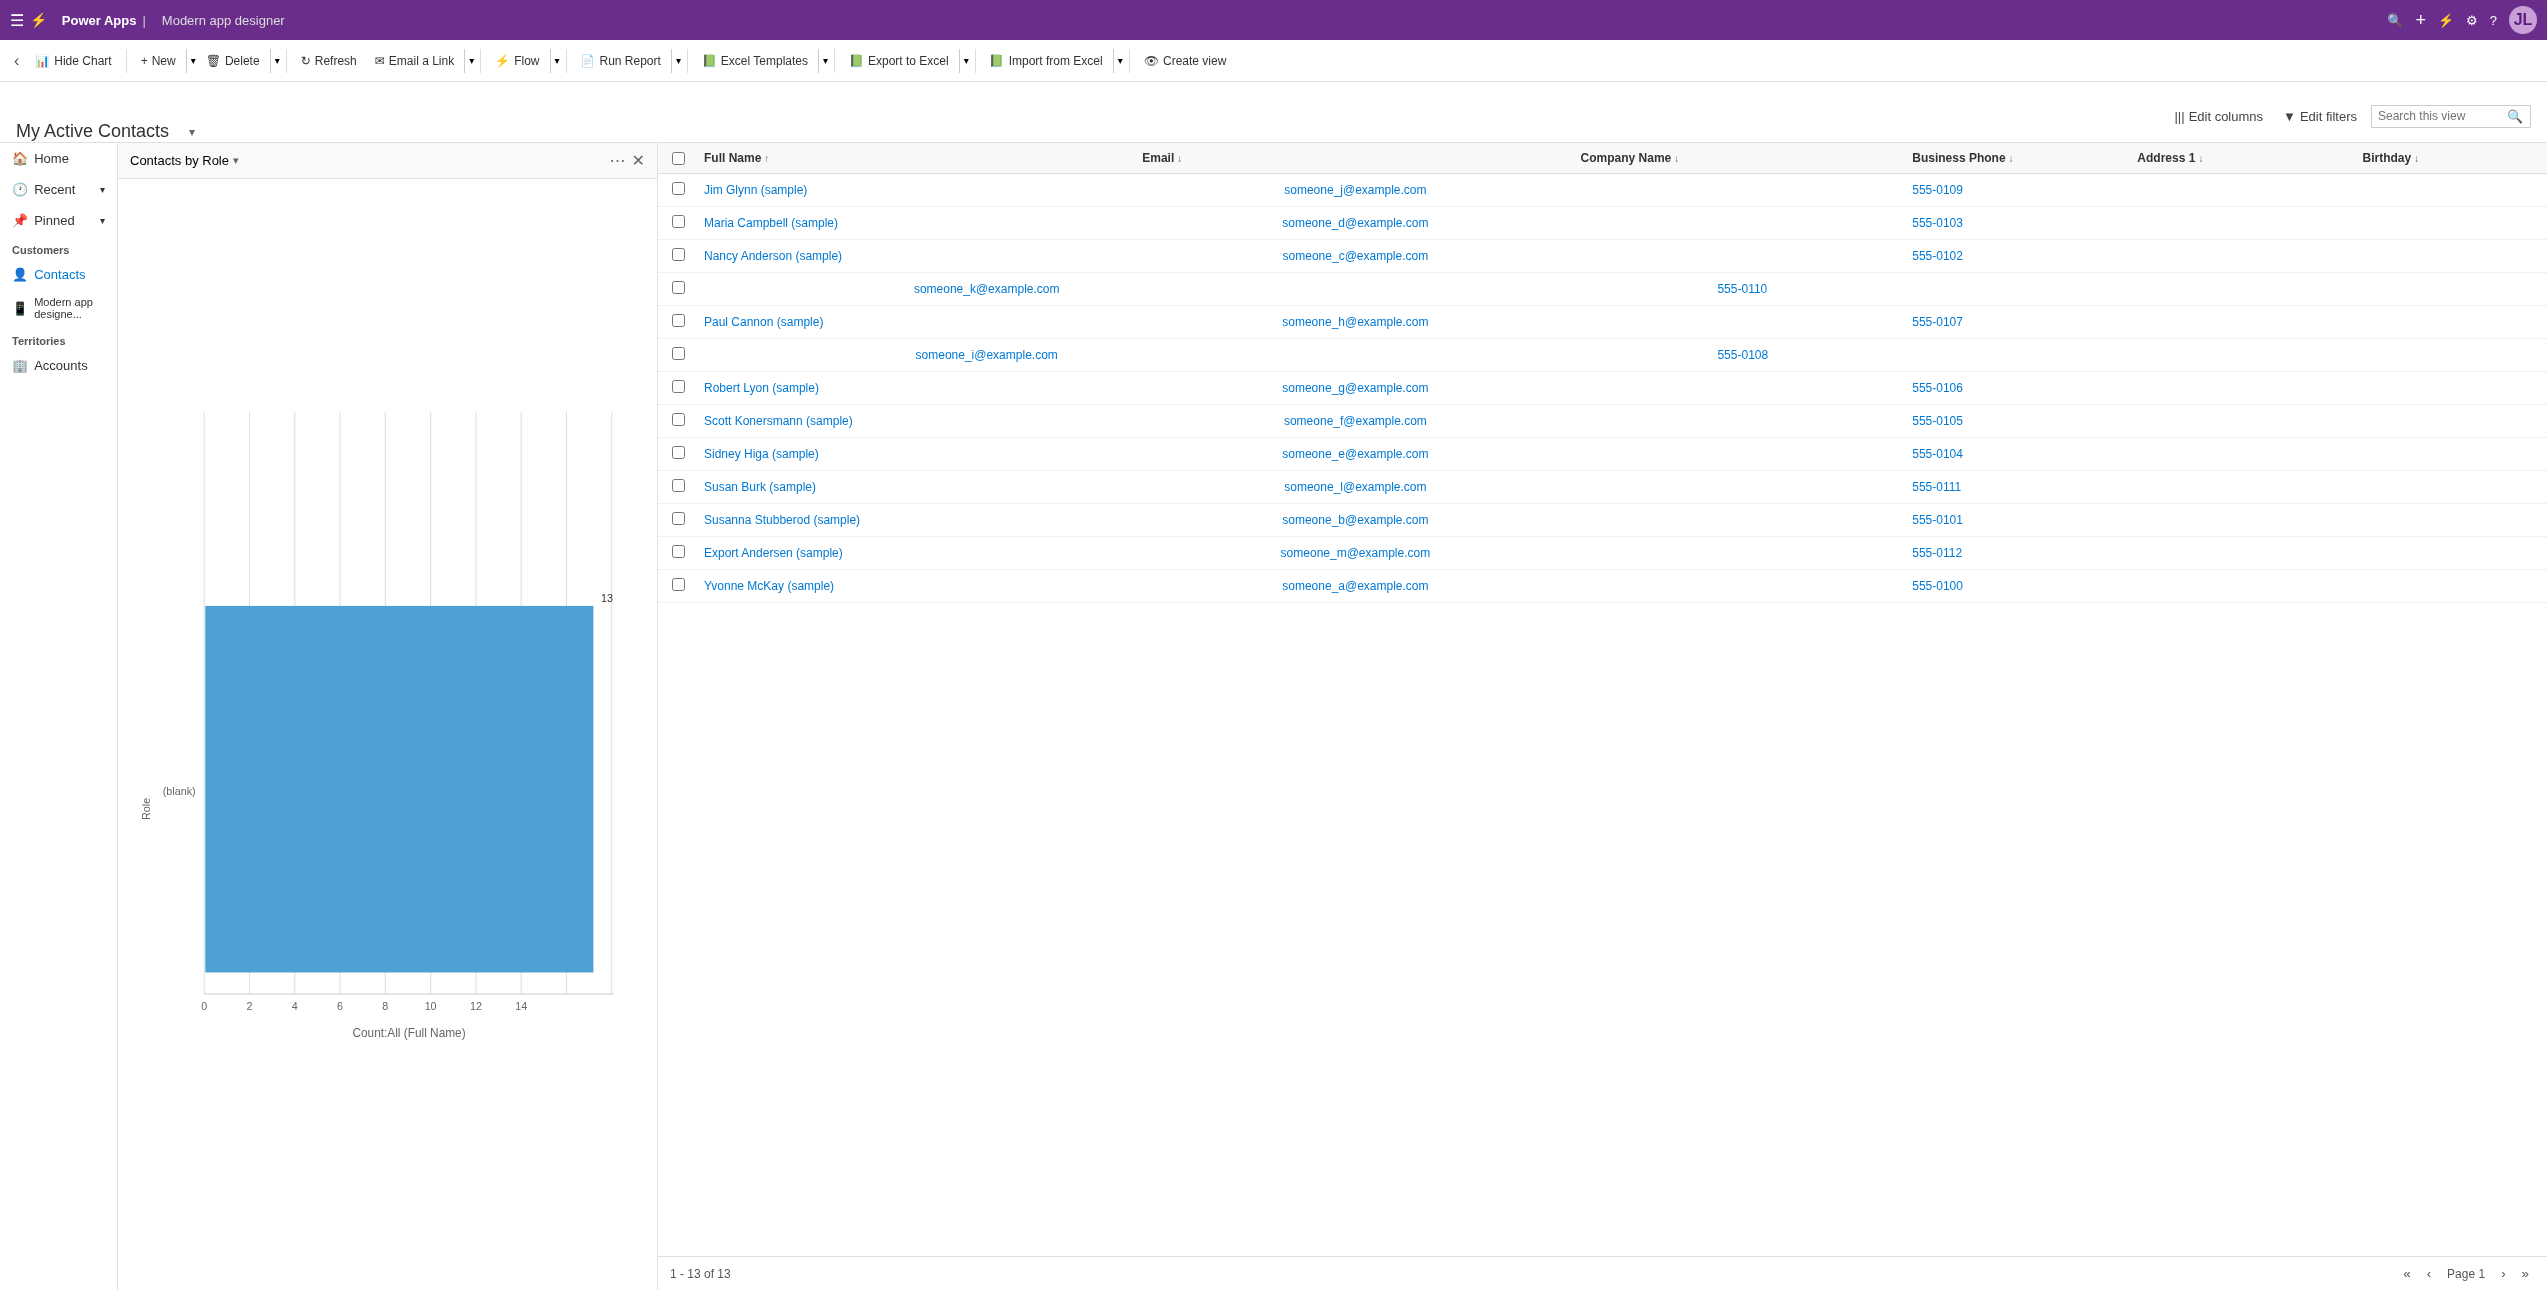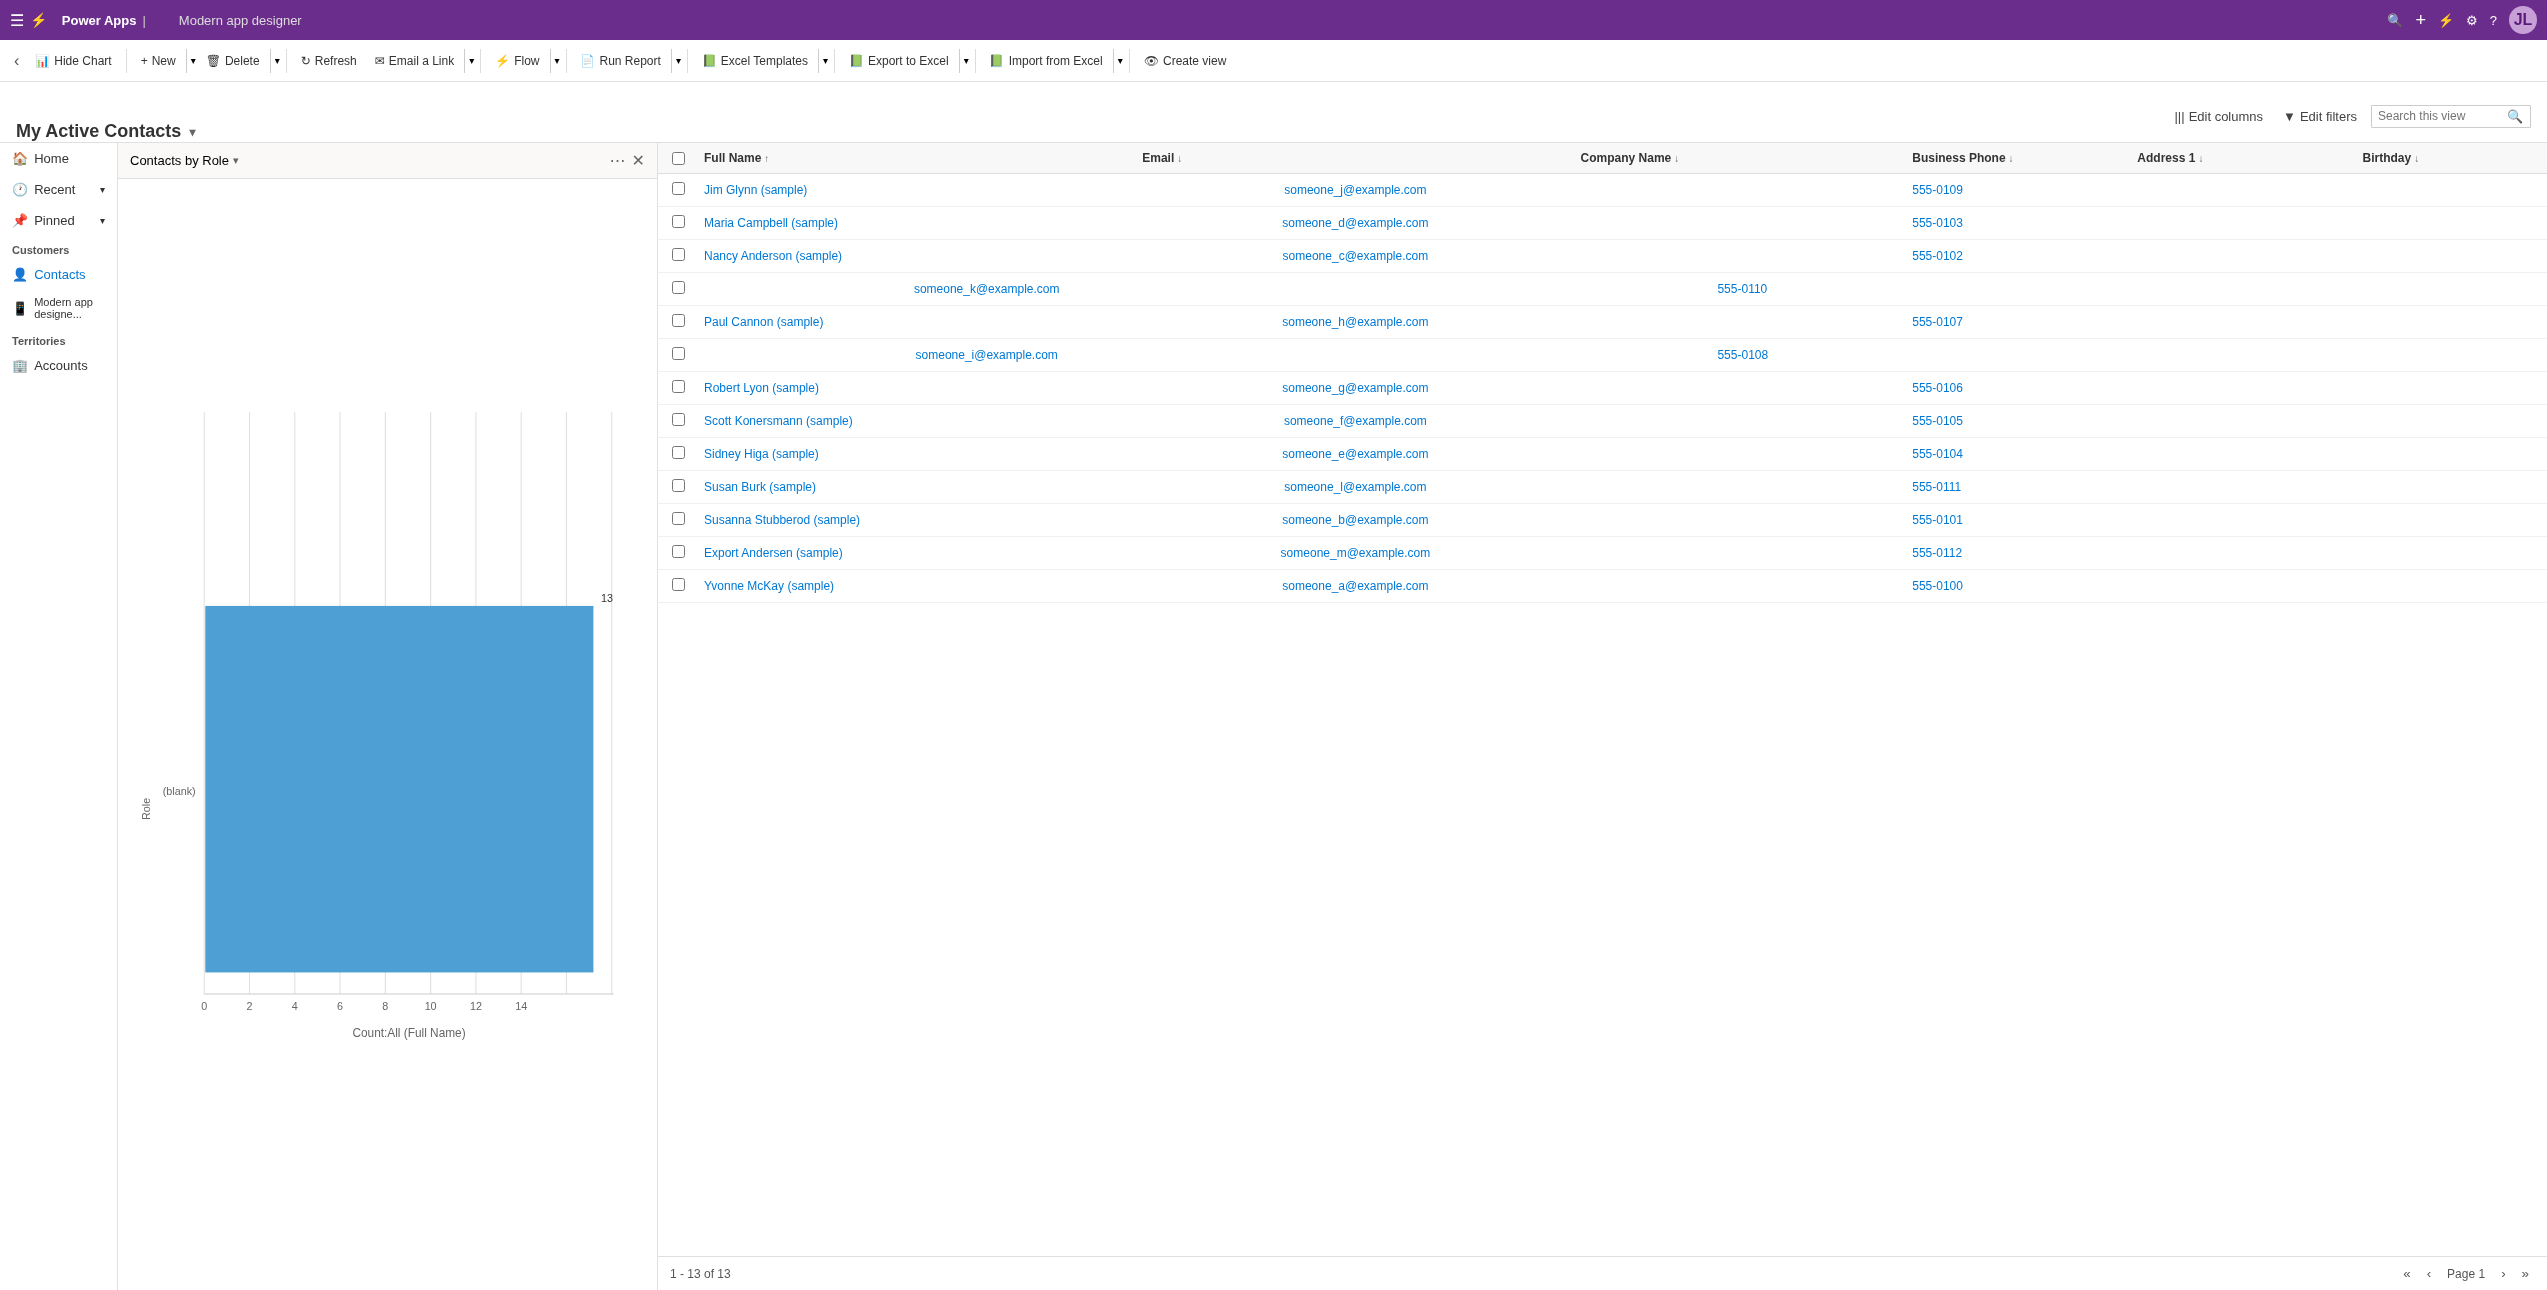--- a/index.html
+++ b/index.html
@@ -10,21 +10,21 @@
       background: #6b2d8b;
       height: 40px;
       display: flex;
       align-items: center;
       padding: 0 10px;
       color: white;
       flex-shrink: 0;
     }
     .top-bar-grid { display: flex; align-items: center; gap: 6px; font-size: 13px; }
     .top-bar .app-name { font-weight: 600; margin-left: 8px; color: white; }
-    .top-bar .designer-name { color: #ddd; margin-left: 27px; font-size: 13px; }
+    .top-bar .designer-name { color: #ddd; margin-left: 10px; font-size: 13px; }
     .top-bar-right { margin-left: auto; display: flex; align-items: center; gap: 12px; color: white; }
     .avatar { width: 28px; height: 28px; border-radius: 50%; background: #c8a0d8; display: flex; align-items: center; justify-content: center; font-size: 16px; font-weight: bold; color: #5a1a7a; }
 
     
     .toolbar {
       background: white;
       height: 42px;
       display: flex;
       align-items: center;
       padding: 0 8px;
@@ -45,21 +45,21 @@
     
     .view-header {
       background: white;
       padding: 8px 16px 0 16px;
       border-bottom: 1px solid #e0e0e0;
       display: flex;
       align-items: center;
       justify-content: space-between;
       flex-shrink: 0;
     }
-    .view-title { font-size: 18px; font-weight: 700; color: #333; display: flex; align-items: center; gap: 8px; margin-top: 31px; }
+    .view-title { font-size: 18px; font-weight: 400; color: #333; display: flex; align-items: center; gap: 20px; margin-top: 31px; }
     .view-title-caret { font-size: 12px; color: #666; }
     .view-actions { display: flex; align-items: center; gap: 8px; }
     .view-action-btn { display: flex; align-items: center; gap: 4px; color: #444; font-size: 13px; cursor: pointer; padding: 4px 6px; border: none; background: none; }
     .search-box { display: flex; align-items: center; border: 1px solid #ccc; border-radius: 1px; padding: 3px 6px; width: 160px; }
     .search-box input { border: none; outline: none; font-size: 12px; width: 100%; color: #666; }
 
     
     .main-layout {
       display: flex;
       flex: 1;

